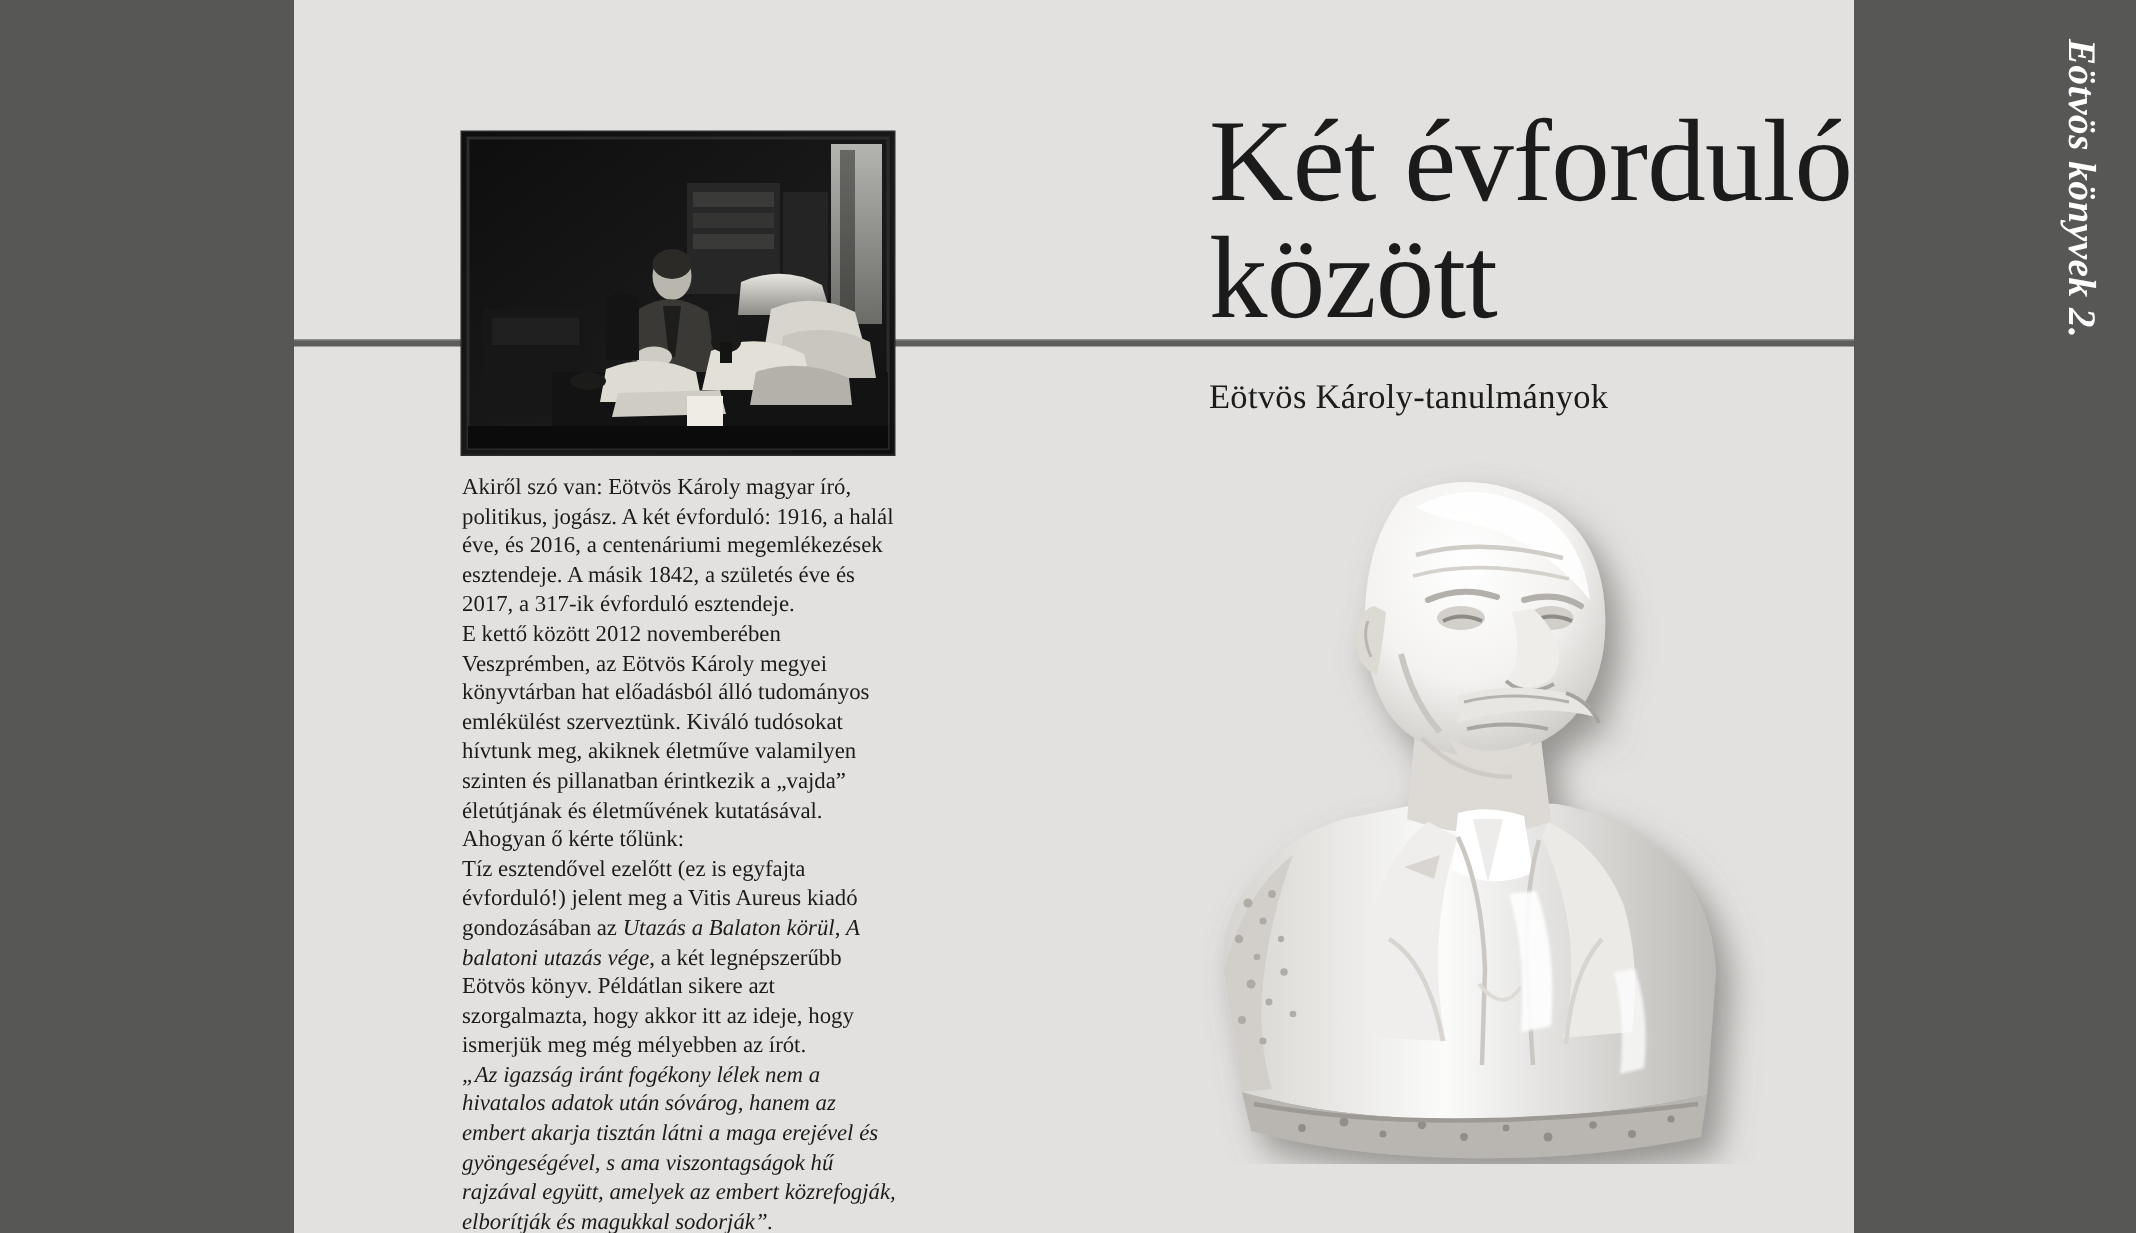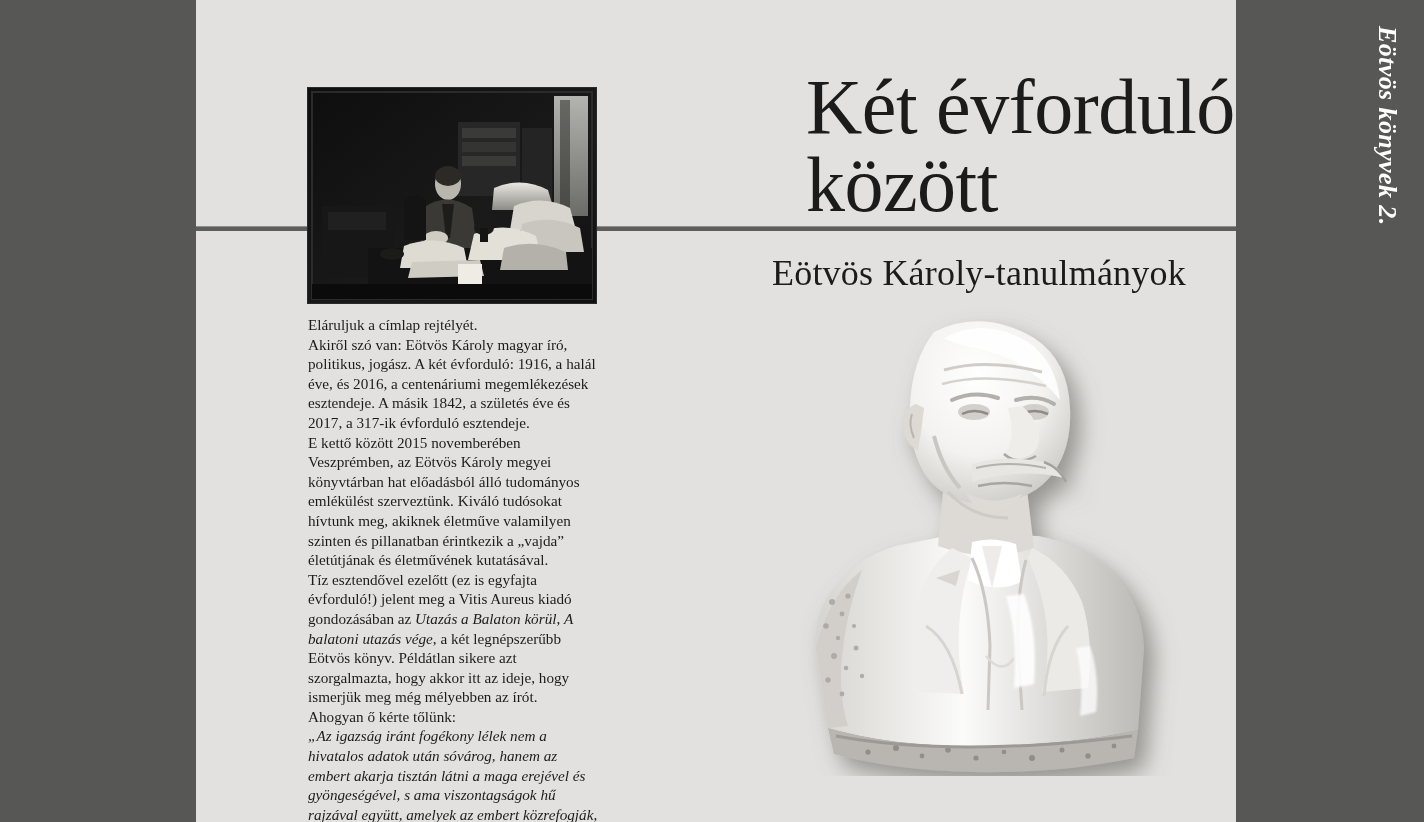--- a/index.html
+++ b/index.html
@@ -76,23 +76,23 @@
     line-height: 1.0;
     color: #1b1b1b;
     font-weight: 400;
     letter-spacing: -0.5px;
   }
   .title .line {
     display: block;
   }
   .subtitle {
     position: absolute;
-    left: 772px;
+    left: 806px;
     top: 252px;
-    font-size: 36px;
+    font-size: 23px;
     color: #1b1b1b;
     letter-spacing: 0.2px;
   }
 
   
   .photo {
     position: absolute;
     left: 308px;
     top: 88px;
     width: 288px;
@@ -203,25 +203,24 @@
 
       <ellipse cx="176" cy="140" rx="10" ry="7" fill="#1a1a18"></ellipse>
       <rect x="172" y="140" width="8" height="14" fill="#141412"></rect>
       <ellipse cx="84" cy="166" rx="12" ry="6" fill="#1b1b19"></ellipse>
 
       <rect x="4" y="196" width="280" height="15" fill="#0b0b0b"></rect>
     </svg>
   </div>
 
   <div class="body-copy">
-    <p>Eláruljuk a címlap rejtélyét.</p>
     <p>Akiről szó van: Eötvös Károly magyar író, politikus, jogász. A két évforduló: 1916, a halál éve, és 2016, a centenáriumi megemlékezések esztendeje. A másik 1842, a születés éve és 2017, a 317-ik évforduló esztendeje.</p>
-    <p>E kettő között 2015 novemberében Veszprémben, az Eötvös Károly megyei könyvtárban hat előadásból álló tudományos emlékülést szerveztünk. Kiváló tudósokat hívtunk meg, akiknek életműve valamilyen szinten és pillanatban érintkezik a „vajda” életútjának és életművének kutatásával.</p>
+    <p>E kettő között 2012 novemberében Veszprémben, az Eötvös Károly megyei könyvtárban hat előadásból álló tudományos emlékülést szerveztünk. Kiváló tudósokat hívtunk meg, akiknek életműve valamilyen szinten és pillanatban érintkezik a „vajda” életútjának és életművének kutatásával.</p>
+    <p>Ahogyan ő kérte tőlünk:</p>
     <p><span>Tíz esztendővel ezelőtt (ez is egyfajta évforduló!) jelent meg a Vitis Aureus kiadó gondozásában az </span><em>Utazás a Balaton körül</em><span>, </span><em>A balatoni utazás vége</em><span>, a két legnépszerűbb Eötvös könyv. Példátlan sikere azt szorgalmazta, hogy akkor itt az ideje, hogy ismerjük meg még mélyebben az írót.</span></p>
-    <p>Ahogyan ő kérte tőlünk:</p>
     <p class="quote">„Az igazság iránt fogékony lélek nem a hivatalos adatok után sóvárog, hanem az embert akarja tisztán látni a maga erejével és gyöngeségével, s ama viszontagságok hű rajzával együtt, amelyek az embert közrefogják, elborítják és magukkal sodorják”.</p>
   </div>
 
   <div class="bust">
     <svg viewBox="0 0 420 480">
       <defs>
         <radialGradient id="plaster" cx="42%" cy="30%" r="78%">
           <stop offset="0%" stop-color="#ffffff"></stop>
           <stop offset="55%" stop-color="#f3f2f0"></stop>
           <stop offset="100%" stop-color="#c8c6c2"></stop>

